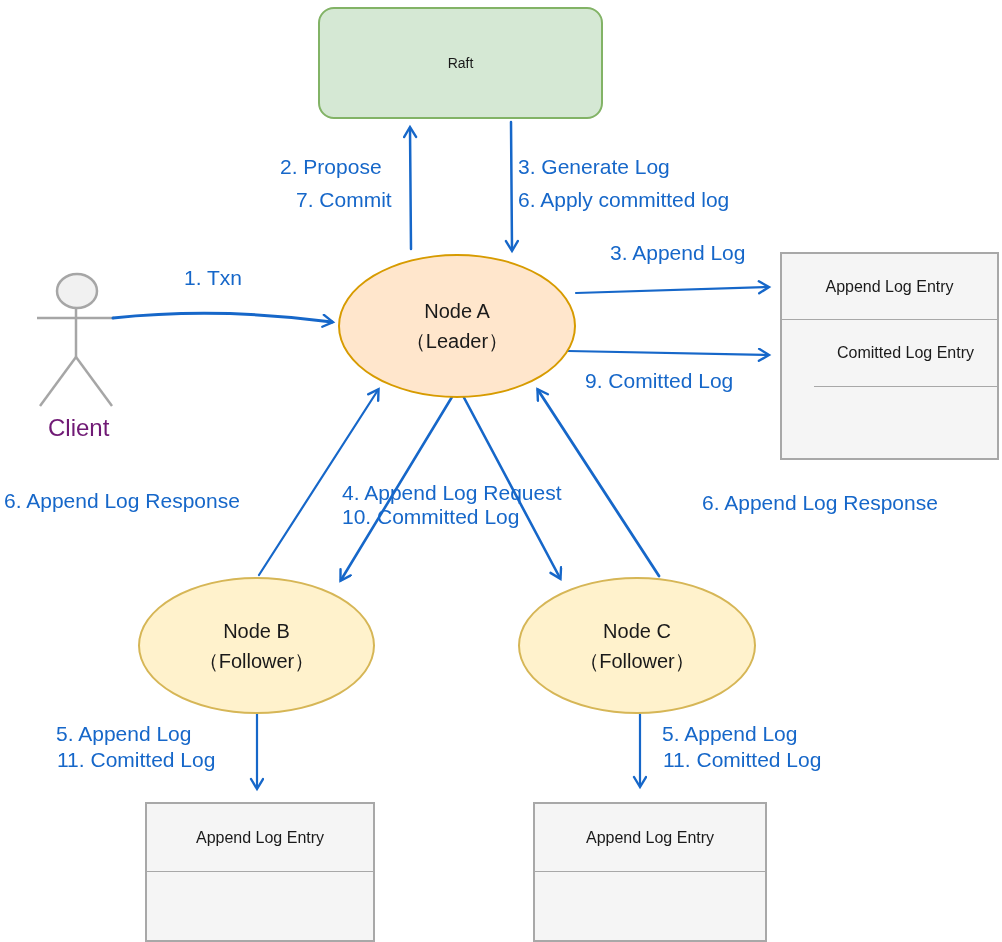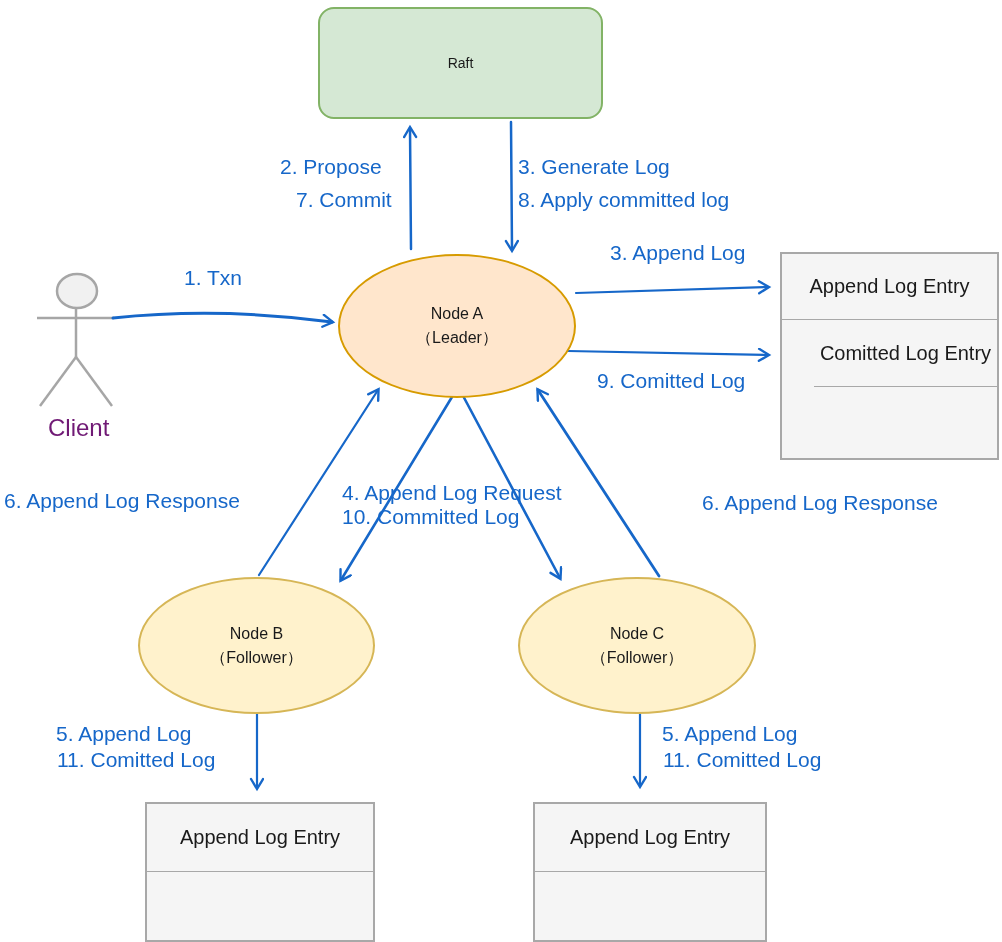--- a/index.html
+++ b/index.html
@@ -16,27 +16,27 @@
     font-family:"Liberation Sans", sans-serif;
   }
   #arrow-layer{position:absolute;left:0;top:0;width:1002px;height:942px;pointer-events:none;}
   .edge{stroke:var(--accent);fill:none;stroke-linecap:round;}
   .client-stroke{stroke:var(--gray-stroke);stroke-width:2.5;fill:none;}
   .client-head{stroke:var(--gray-stroke);stroke-width:2.5;fill:#F1F1F1;}
   .shape{position:absolute;box-sizing:border-box;display:flex;flex-direction:column;
          align-items:center;justify-content:center;text-align:center;color:var(--text);}
   .rounded-box{background:var(--green-fill);border:2px solid var(--green-stroke);
                border-radius:16px;font-size:14px;line-height:1.45;gap:28px;}
-  .ellipse{border-radius:50%;font-size:16px;line-height:1.5;}
+  .ellipse{border-radius:50%;font-size:20px;line-height:1.5;}
   .ellipse.leader{background:var(--orange-fill);border:2px solid var(--orange-stroke);}
   .ellipse.follower{background:var(--yellow-fill);border:2px solid var(--yellow-stroke);}
   .log-table{position:absolute;box-sizing:border-box;border:2px solid var(--table-stroke);
              background:var(--table-fill);}
   .log-row{box-sizing:border-box;display:flex;align-items:center;justify-content:center;
-           font-size:20px;color:var(--text);border-bottom:1.5px solid var(--table-stroke);text-align:right;}
+           font-size:16px;color:var(--text);border-bottom:1.5px solid var(--table-stroke);text-align:right;}
   .log-row:last-child{border-bottom:none;}
   .lbl{position:absolute;color:var(--accent);font-size:21px;white-space:nowrap;line-height:1;}
   .client-label{position:absolute;color:#701a75;font-size:24px;white-space:nowrap;}
 </style>
 </head>
 <body>
 
 <div id="canvas">
 
   <svg id="arrow-layer" viewBox="0 0 1002 942" xmlns="http://www.w3.org/2000/svg">
@@ -101,23 +101,23 @@
     <div class="log-row" style="height:68px;">Append Log Entry</div>
     <div class="log-row" style="height:68px;"></div>
   </div>
 
   <div class="client-label" style="left:48px;top:414px;">Client</div>
 
   <div class="lbl" style="left:184px;top:267px;">1. Txn</div>
   <div class="lbl" style="left:280px;top:156px;">2. Propose</div>
   <div class="lbl" style="left:280px;top:189px;margin-left:16px;">7. Commit</div>
   <div class="lbl" style="left:518px;top:156px;">3. Generate Log</div>
-  <div class="lbl" style="left:518px;top:189px;">8. Apply committed log</div>
+  <div class="lbl" style="left:518px;top:189px;">6. Apply committed log</div>
   <div class="lbl" style="left:610px;top:242px;">3. Append Log</div>
-  <div class="lbl" style="left:585px;top:370px;margin-left:12px;">9. Comitted Log</div>
+  <div class="lbl" style="left:585px;top:370px;">9. Comitted Log</div>
   <div class="lbl" style="left:4px;top:490px;">6. Append Log Response</div>
   <div class="lbl" style="left:342px;top:482px;text-align:right;">4. Append Log Request</div>
   <div class="lbl" style="left:342px;top:506px;">10. Committed Log</div>
   <div class="lbl" style="left:702px;top:492px;">6. Append Log Response</div>
   <div class="lbl" style="left:56px;top:723px;">5. Append Log</div>
   <div class="lbl" style="left:57px;top:749px;">11. Comitted Log</div>
   <div class="lbl" style="left:662px;top:723px;">5. Append Log</div>
   <div class="lbl" style="left:663px;top:749px;">11. Comitted Log</div>
 </div>
 

